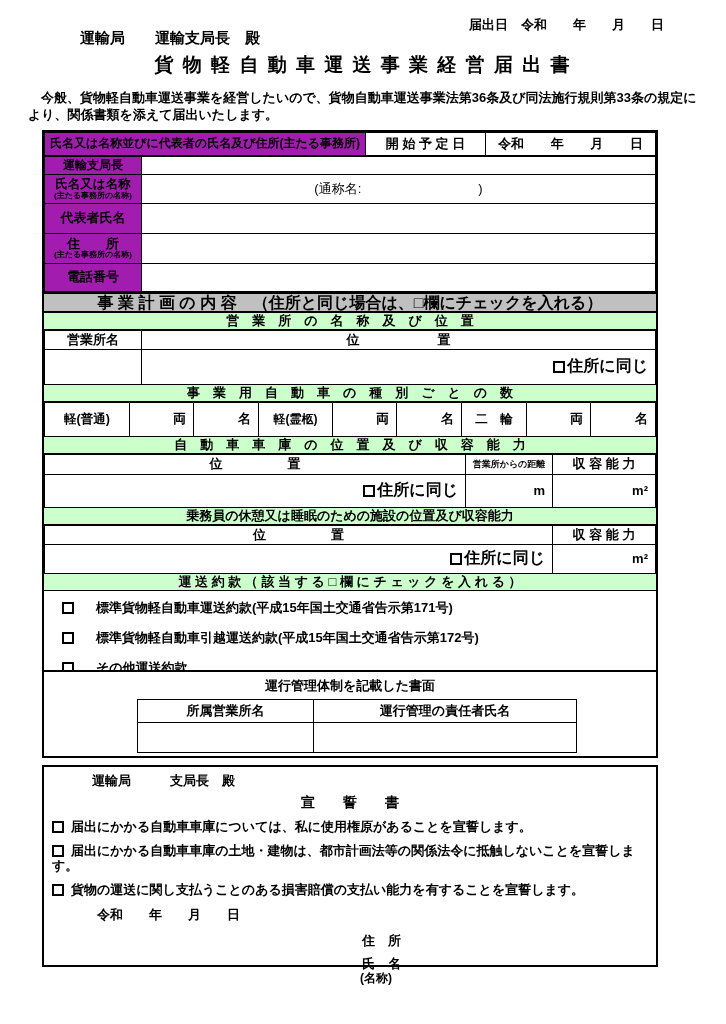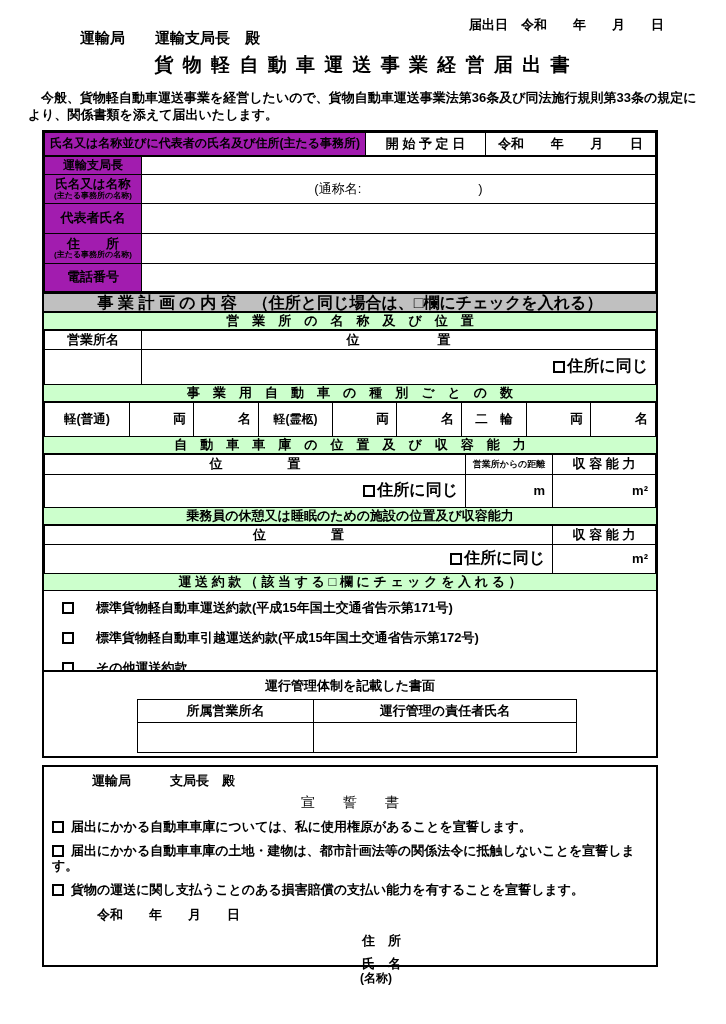--- a/index.html
+++ b/index.html
@@ -43,21 +43,21 @@
 
   .terms-area { padding:7px 0 4px 18px; }
   .term-row   { margin-bottom:11px; }
   .term-text  { font-size:13px; font-weight:600; margin-left:22px; }
 
   .mgmt-title { text-align:center; font-size:13px; font-weight:bold; margin-top:5px; }
   .mgmt-tbl   { width:440px; margin:4px 0 0 93px; }
   .mgmt-tbl td{ height:23px; }
 
   .pl-addr  { margin:6px 0 0 48px; font-size:13px; font-weight:bold; line-height:15px; white-space:pre; }
-  .pl-title { text-align:center; font-size:14px; font-weight:normal; margin-top:7px; line-height:15px; white-space:pre; }
+  .pl-title { text-align:center; font-size:14px; font-weight:bold; margin-top:7px; line-height:15px; white-space:pre; }
   .pl-item  { margin:9px 0 0 8px; font-size:13px; font-weight:600; line-height:15px; }
   .pl-item .cbx { margin-right:7px; }
   .pl-date  { margin:10px 0 0 53px; font-size:13px; font-weight:bold; line-height:15px; white-space:pre; }
   .pl-sign1 { margin:11px 0 0 318px; font-size:13px; font-weight:bold; line-height:15px; white-space:pre; }
   .pl-sign2 { margin:8px 0 0 318px;  font-size:13px; font-weight:bold; line-height:15px; white-space:pre; }
   .pl-sign3 { margin:0 0 0 316px;    font-size:12px; font-weight:bold; line-height:14px; white-space:pre; }
 </style>
 </head>
 <body>
 

